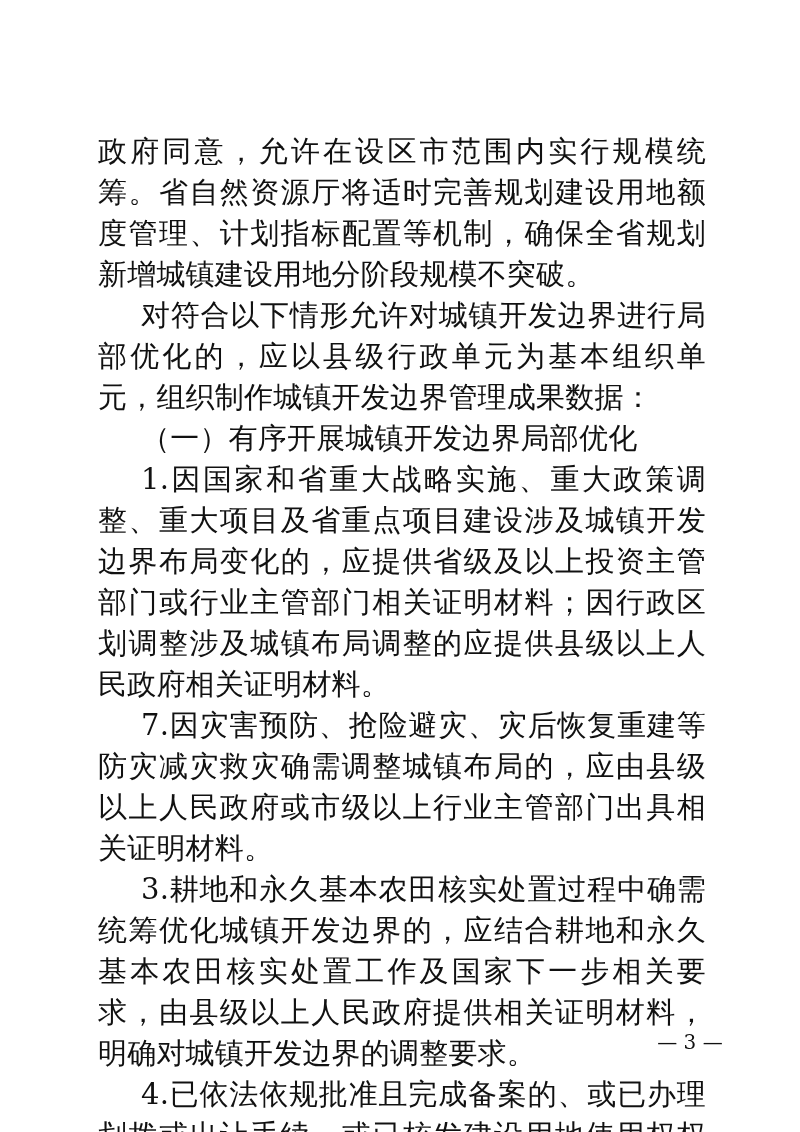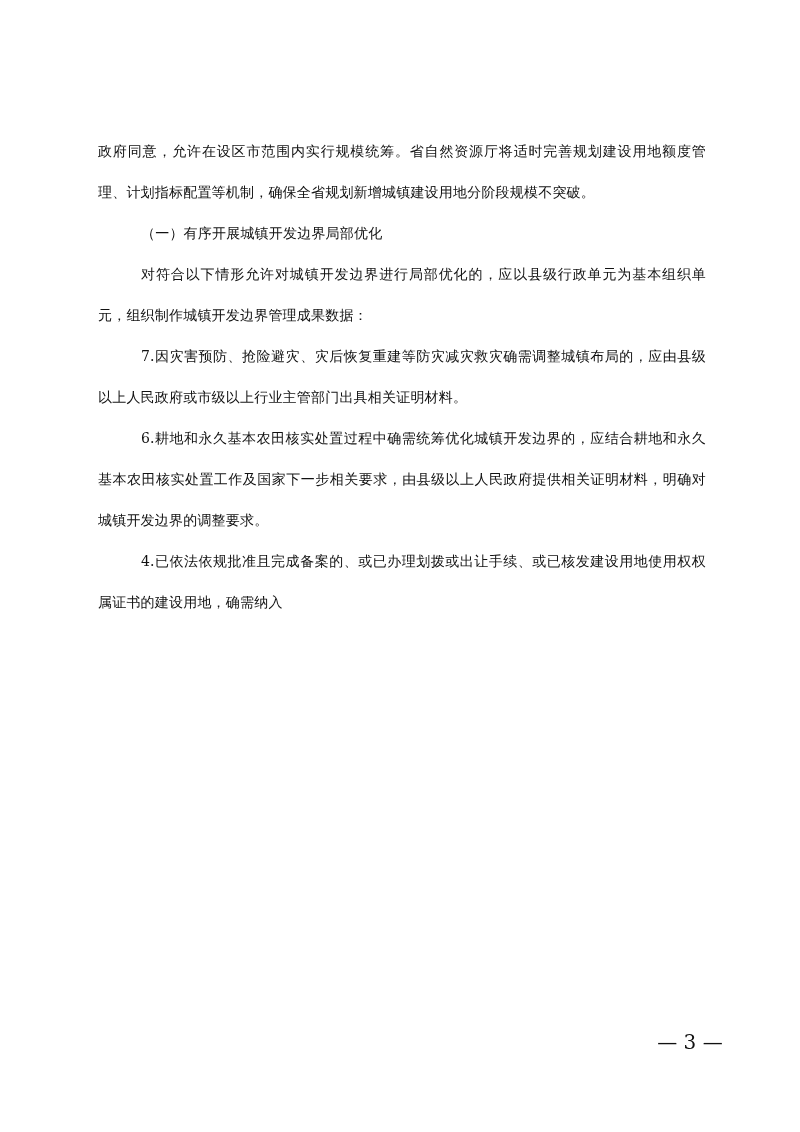--- a/index.html
+++ b/index.html
@@ -18,21 +18,21 @@
     color: #000000;
   }
   .content {
     position: absolute;
     left: 98px;
     top: 131px;
     width: 608px;
   }
   p {
     margin: 0;
-    font-size: 14px;
+    font-size: 29px;
     line-height: 41px;
     text-align: justify;
     text-justify: inter-ideograph;
     letter-spacing: 0.2px;
     color: #111111;
   }
   p.indent {
     text-indent: 43px;
   }
   p.heading {
@@ -51,20 +51,21 @@
     padding-left: 580px;
     box-sizing: border-box;
   }
 </style>
 </head>
 <body>
 
 <div class="page">
   <div class="content">
     <p class="plain">政府同意，允许在设区市范围内实行规模统筹。省自然资源厅将适时完善规划建设用地额度管理、计划指标配置等机制，确保全省规划新增城镇建设用地分阶段规模不突破。</p>
+    <p class="indent">对符合以下情形允许对城镇开发边界进行局部优化的，应以县级行政单元为基本组织单元，组织制作城镇开发边界管理成果数据：</p>
     <p class="indent">（一）有序开展城镇开发边界局部优化</p>
-    <p class="indent">对符合以下情形允许对城镇开发边界进行局部优化的，应以县级行政单元为基本组织单元，组织制作城镇开发边界管理成果数据：</p>
+    <p class="indent">1.因国家和省重大战略实施、重大政策调整、重大项目及省重点项目建设涉及城镇开发边界布局变化的，应提供省级及以上投资主管部门或行业主管部门相关证明材料；因行政区划调整涉及城镇布局调整的应提供县级以上人民政府相关证明材料。</p>
     <p class="indent">7.因灾害预防、抢险避灾、灾后恢复重建等防灾减灾救灾确需调整城镇布局的，应由县级以上人民政府或市级以上行业主管部门出具相关证明材料。</p>
-    <p class="indent">6.耕地和永久基本农田核实处置过程中确需统筹优化城镇开发边界的，应结合耕地和永久基本农田核实处置工作及国家下一步相关要求，由县级以上人民政府提供相关证明材料，明确对城镇开发边界的调整要求。</p>
+    <p class="indent">3.耕地和永久基本农田核实处置过程中确需统筹优化城镇开发边界的，应结合耕地和永久基本农田核实处置工作及国家下一步相关要求，由县级以上人民政府提供相关证明材料，明确对城镇开发边界的调整要求。</p>
     <p class="indent">4.已依法依规批准且完成备案的、或已办理划拨或出让手续、或已核发建设用地使用权权属证书的建设用地，确需纳入</p>
   </div>
   <div class="page-number">— 3 —</div>
 </div>
 
 </body></html>

